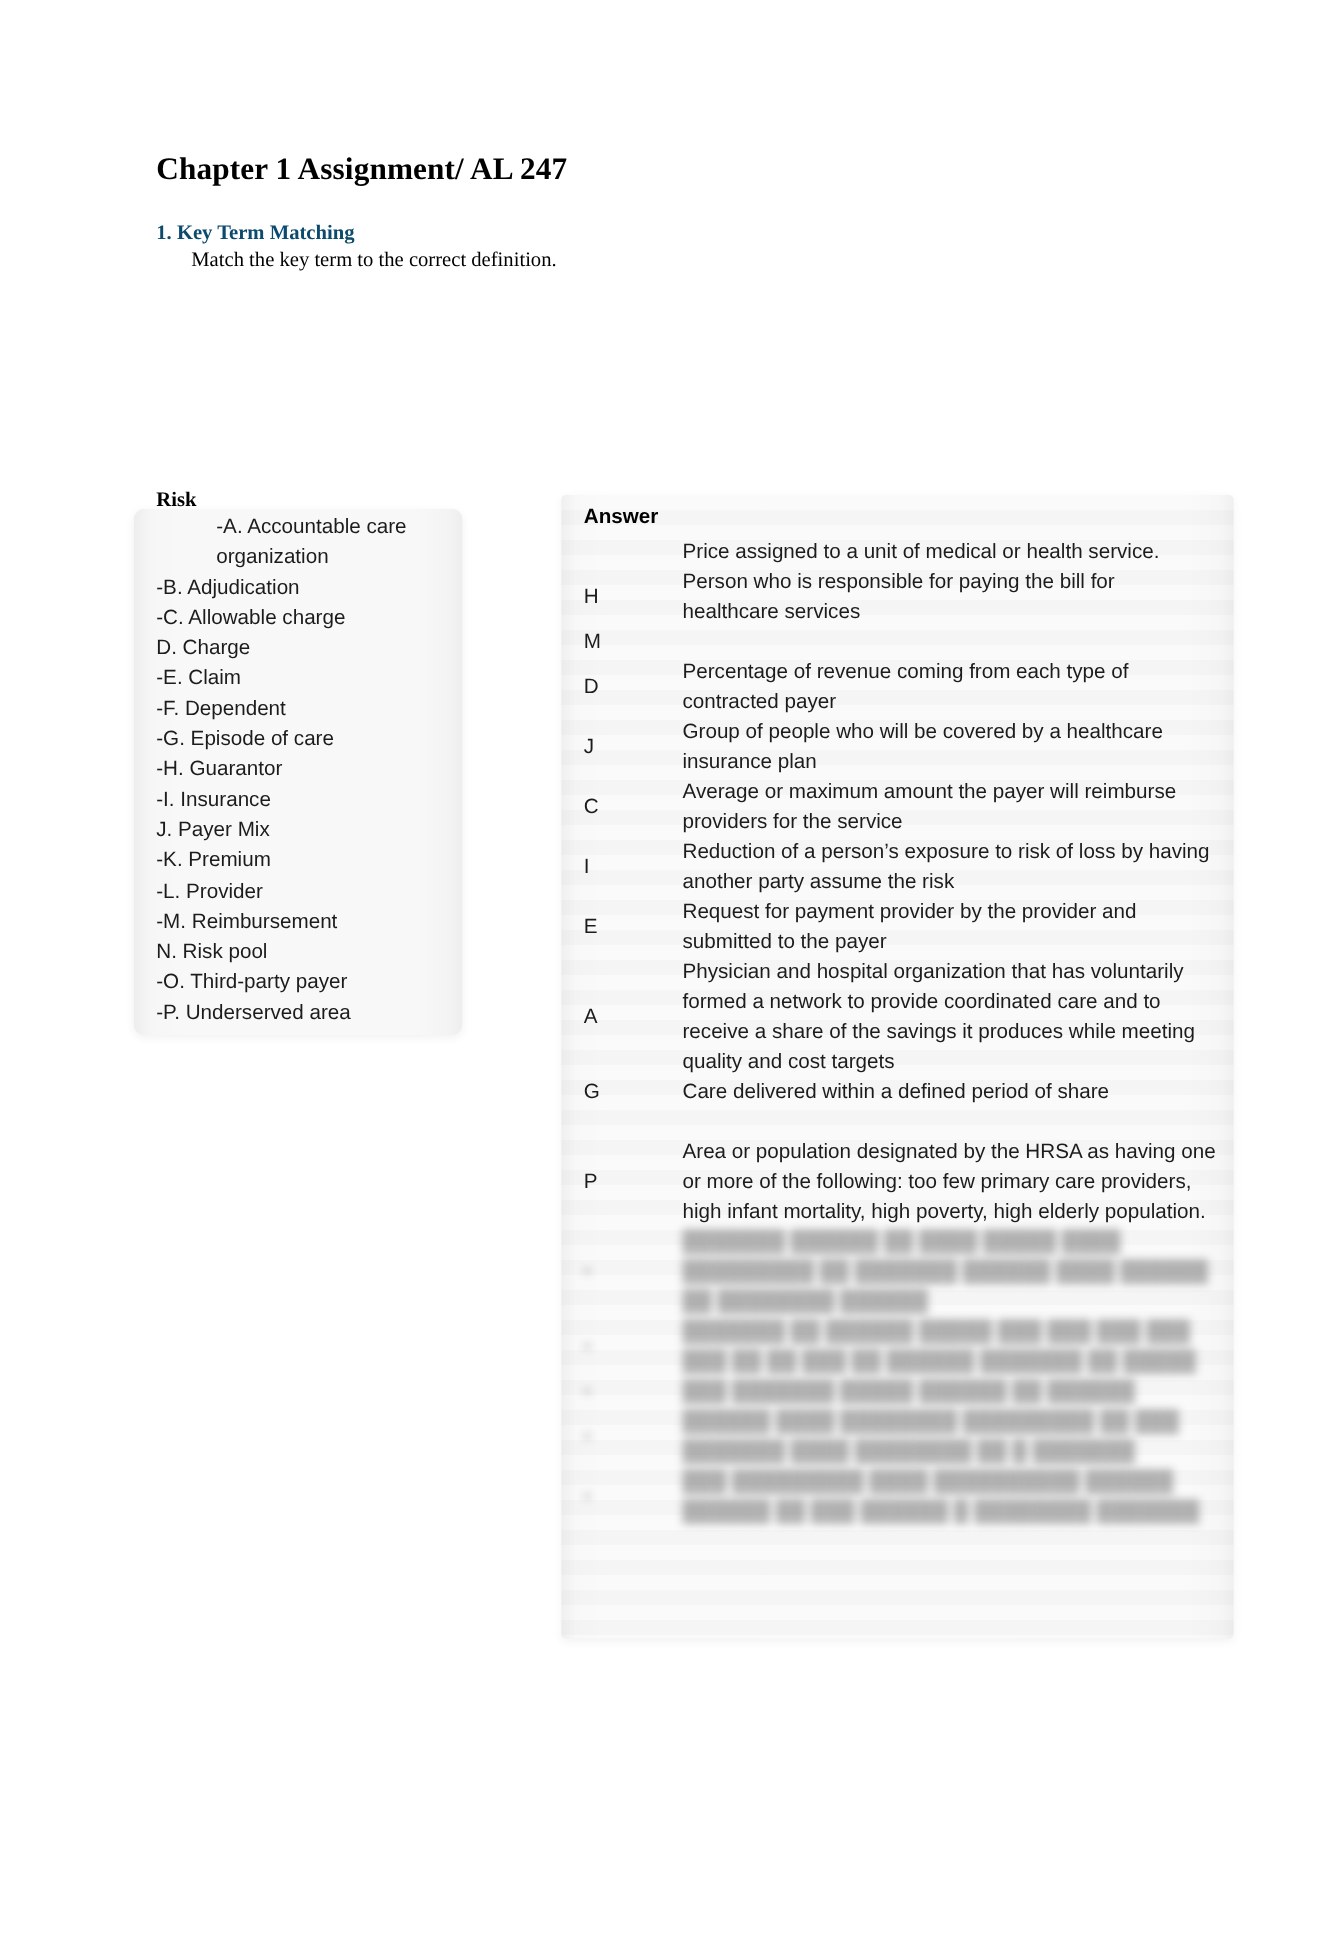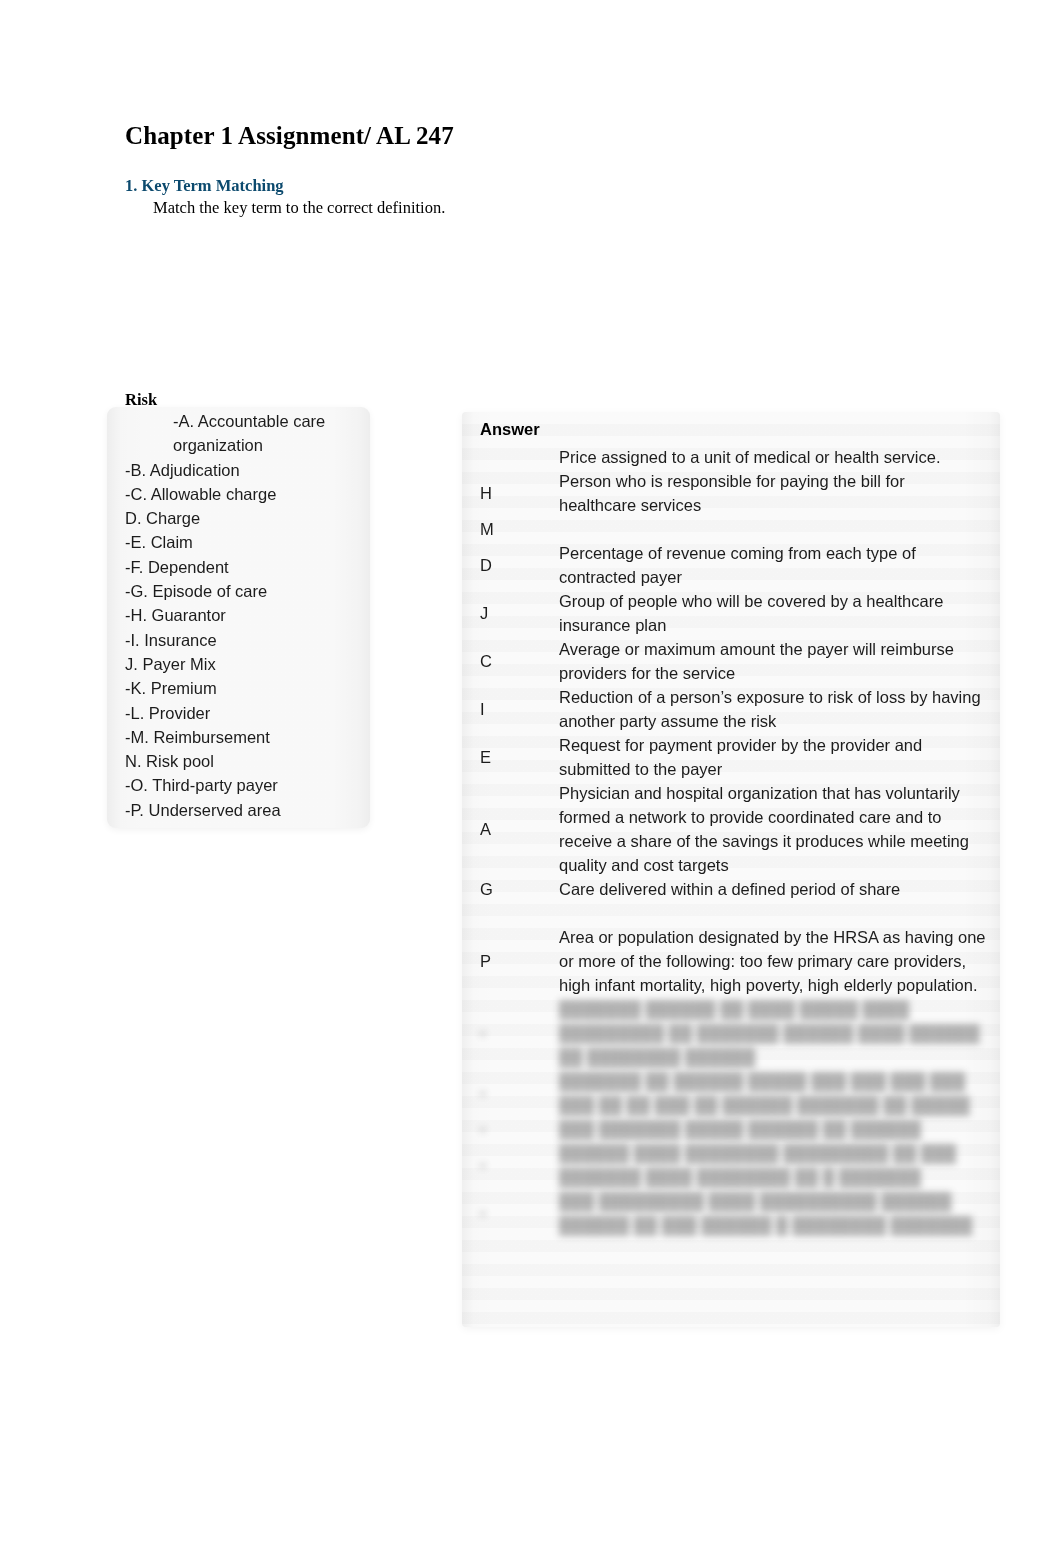--- a/index.html
+++ b/index.html
@@ -100,37 +100,36 @@
     font-size: 16.5px;
     line-height: 24.3px;
     color: #1c1c1c;
     white-space: nowrap;
   }
   .term-item.wrap { white-space: normal; margin-left: 48px; }
 
   
   .table-wrap {
     position: absolute;
-    left: 462px;
+    left: 449px;
     top: 396px;
     width: 538px;
     height: 915px;
     border-radius: 4px;
     background:
       linear-gradient(90deg,
         rgba(0,0,0,0.050) 0px,
         rgba(0,0,0,0.016) 12px,
         rgba(0,0,0,0.008) 34px,
         rgba(0,0,0,0.008) 500px,
         rgba(0,0,0,0.022) 528px,
         rgba(0,0,0,0.050) 538px),
       #fcfcfc;
     box-shadow: 0 2px 8px rgba(0,0,0,0.05);
     overflow: hidden;
-    margin-top: 16px;
   }
   .table-inner {
     position: relative;
     width: 100%;
     height: 100%;
   }
   .stripes {
     position: absolute;
     left: 0; top: 0; right: 0; bottom: 0;
     background: repeating-linear-gradient(

